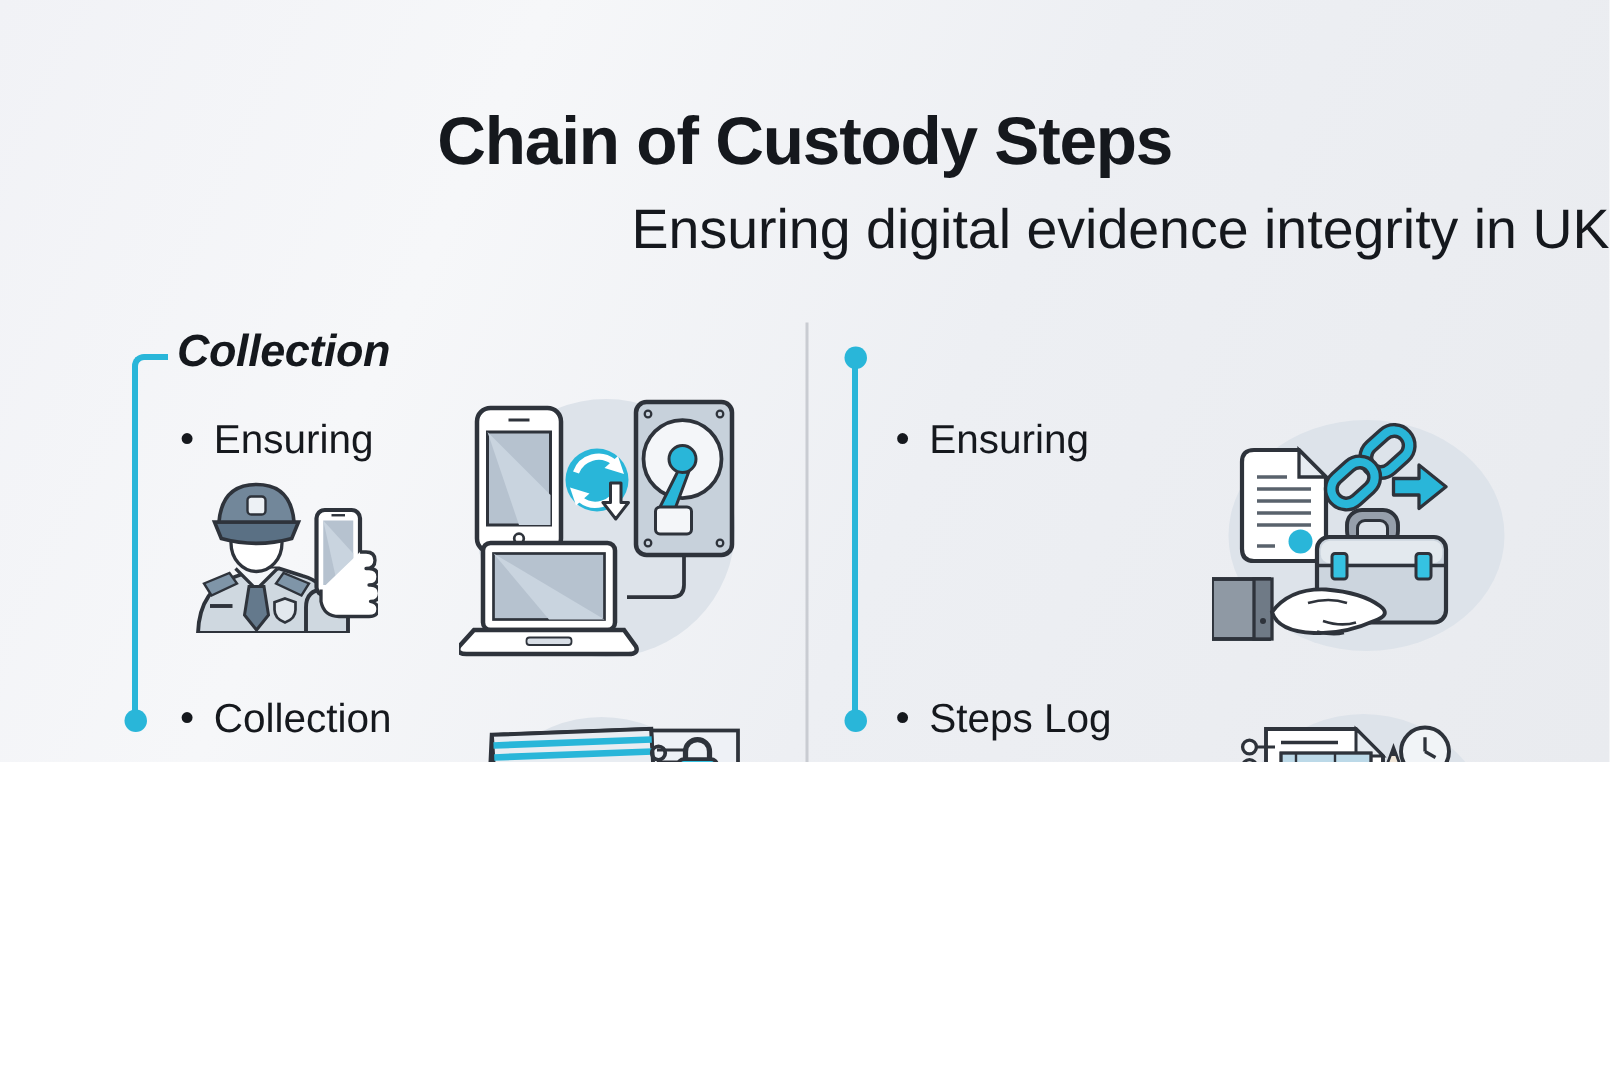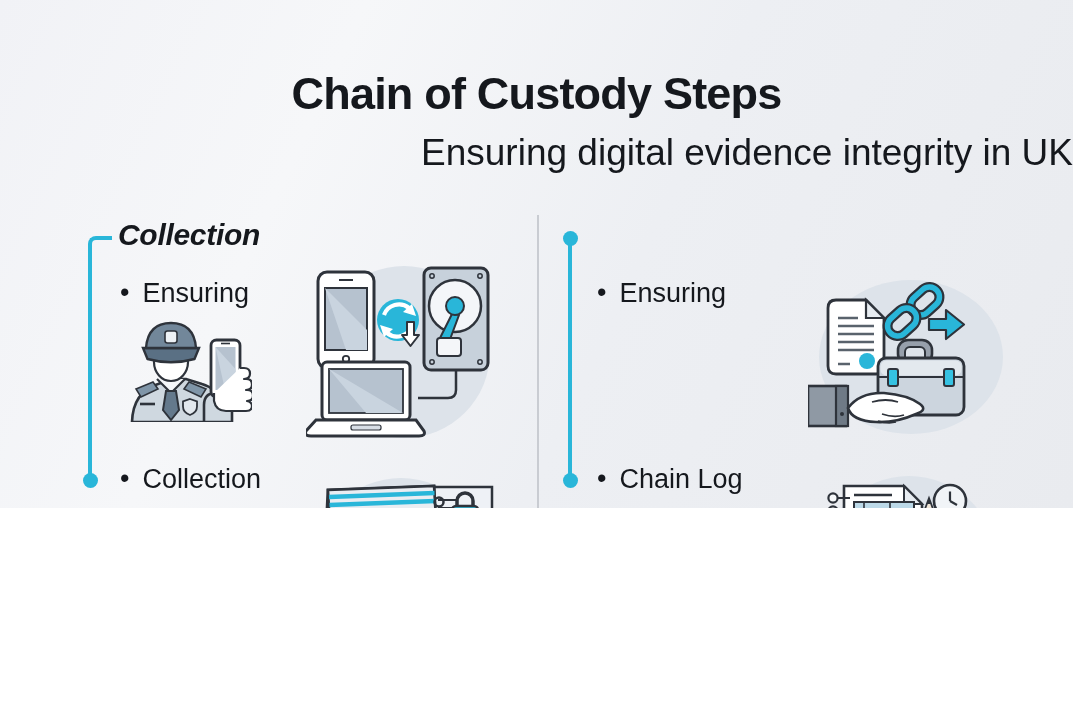--- a/index.html
+++ b/index.html
@@ -73,21 +73,21 @@
   <div class="item" style="left:120px; top:464px;">
     <span class="bullet">•</span>
     <span>Collection</span>
   </div>
   <div class="item" style="left:597px; top:278px;">
     <span class="bullet">•</span>
     <span>Ensuring</span>
   </div>
   <div class="item" style="left:597px; top:464px;">
     <span class="bullet">•</span>
-    <span>Chain Log</span>
+    <span>Steps Log</span>
   </div>
 
   <svg class="illu" style="left:124px; top:310px;" width="128" height="112" viewBox="0 0 128 112" aria-label="police-officer-holding-phone-and-devices">
     <g>
       <path d="M8 112 q1 -30 26 -38 l14 -5 h14 l16 5 q14 4 17 16 v22 Z" fill="#cfd8e0" stroke="#2e333b" stroke-width="2.6"></path>
       <path d="M12 79 l17 -7 5 7 -17 8 Z" fill="#7f95a8" stroke="#2e333b" stroke-width="1.6"></path>
       <path d="M82 79 l-17 -7 -5 7 17 8 Z" fill="#7f95a8" stroke="#2e333b" stroke-width="1.6"></path>
       <path d="M33 69 L47 83 L61 69" fill="#f4f6f9" stroke="#2e333b" stroke-width="2.2"></path>
       <path d="M42 81 h10 l3 19 -8 10 -8 -10 Z" fill="#64798c" stroke="#2e333b" stroke-width="2"></path>
       <path d="M16 94 h15" stroke="#2e333b" stroke-width="2.6"></path>

